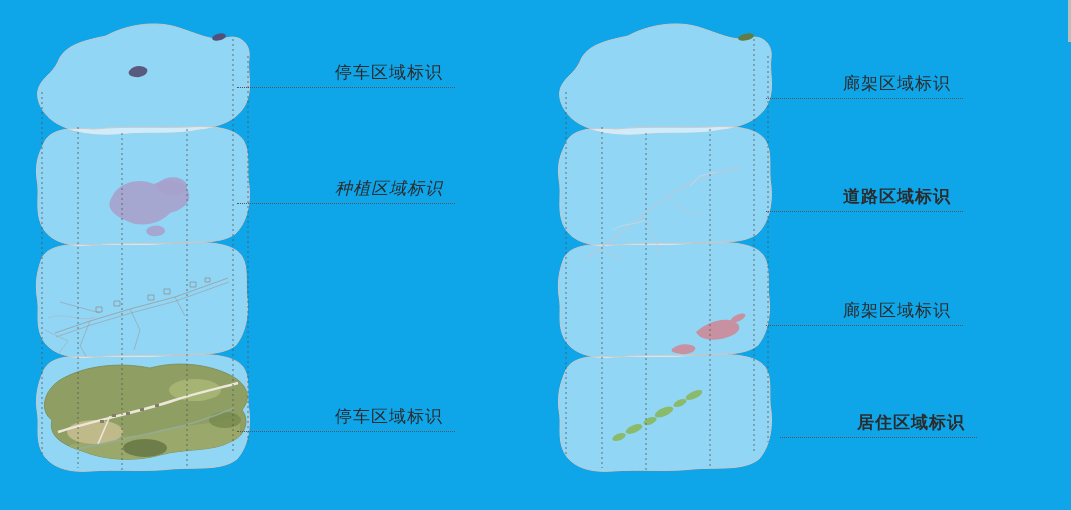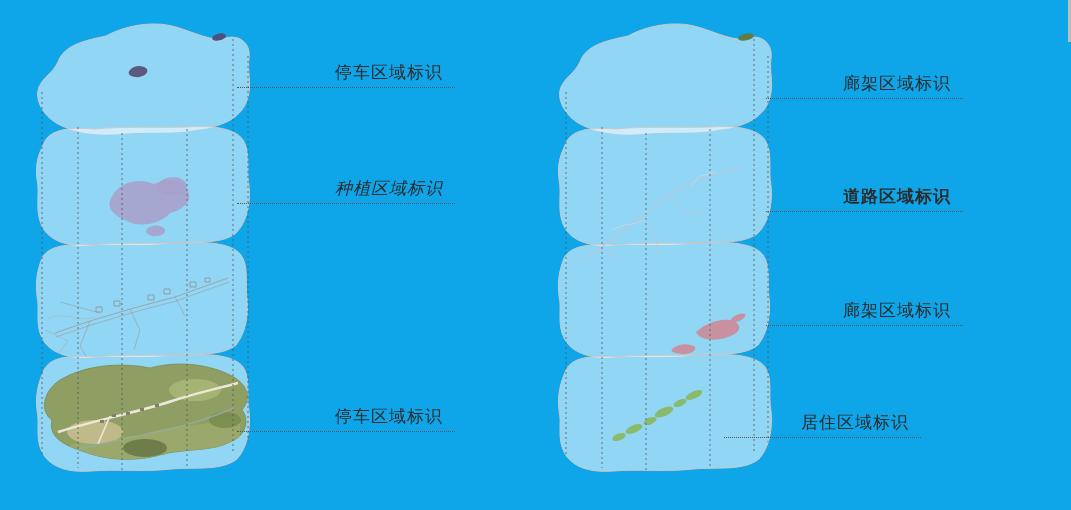--- a/index.html
+++ b/index.html
@@ -177,18 +177,18 @@
 
   <div class="leader-label" style="left:766px;top:71px;width:197px;">
     <span>廊架区域标识</span>
   </div>
   <div class="leader-label" style="left:766px;top:184px;width:197px;font-weight:bold;">
     <span>道路区域标识</span>
   </div>
   <div class="leader-label" style="left:766px;top:298px;width:197px;">
     <span>廊架区域标识</span>
   </div>
-  <div class="leader-label" style="left:724px;top:410px;width:197px;">
+  <div class="leader-label" style="left:780px;top:410px;width:197px;font-weight:bold;">
     <span>居住区域标识</span>
   </div>
 
   <div class="scroll-thumb"></div>
 </div>
 
 </body></html>

